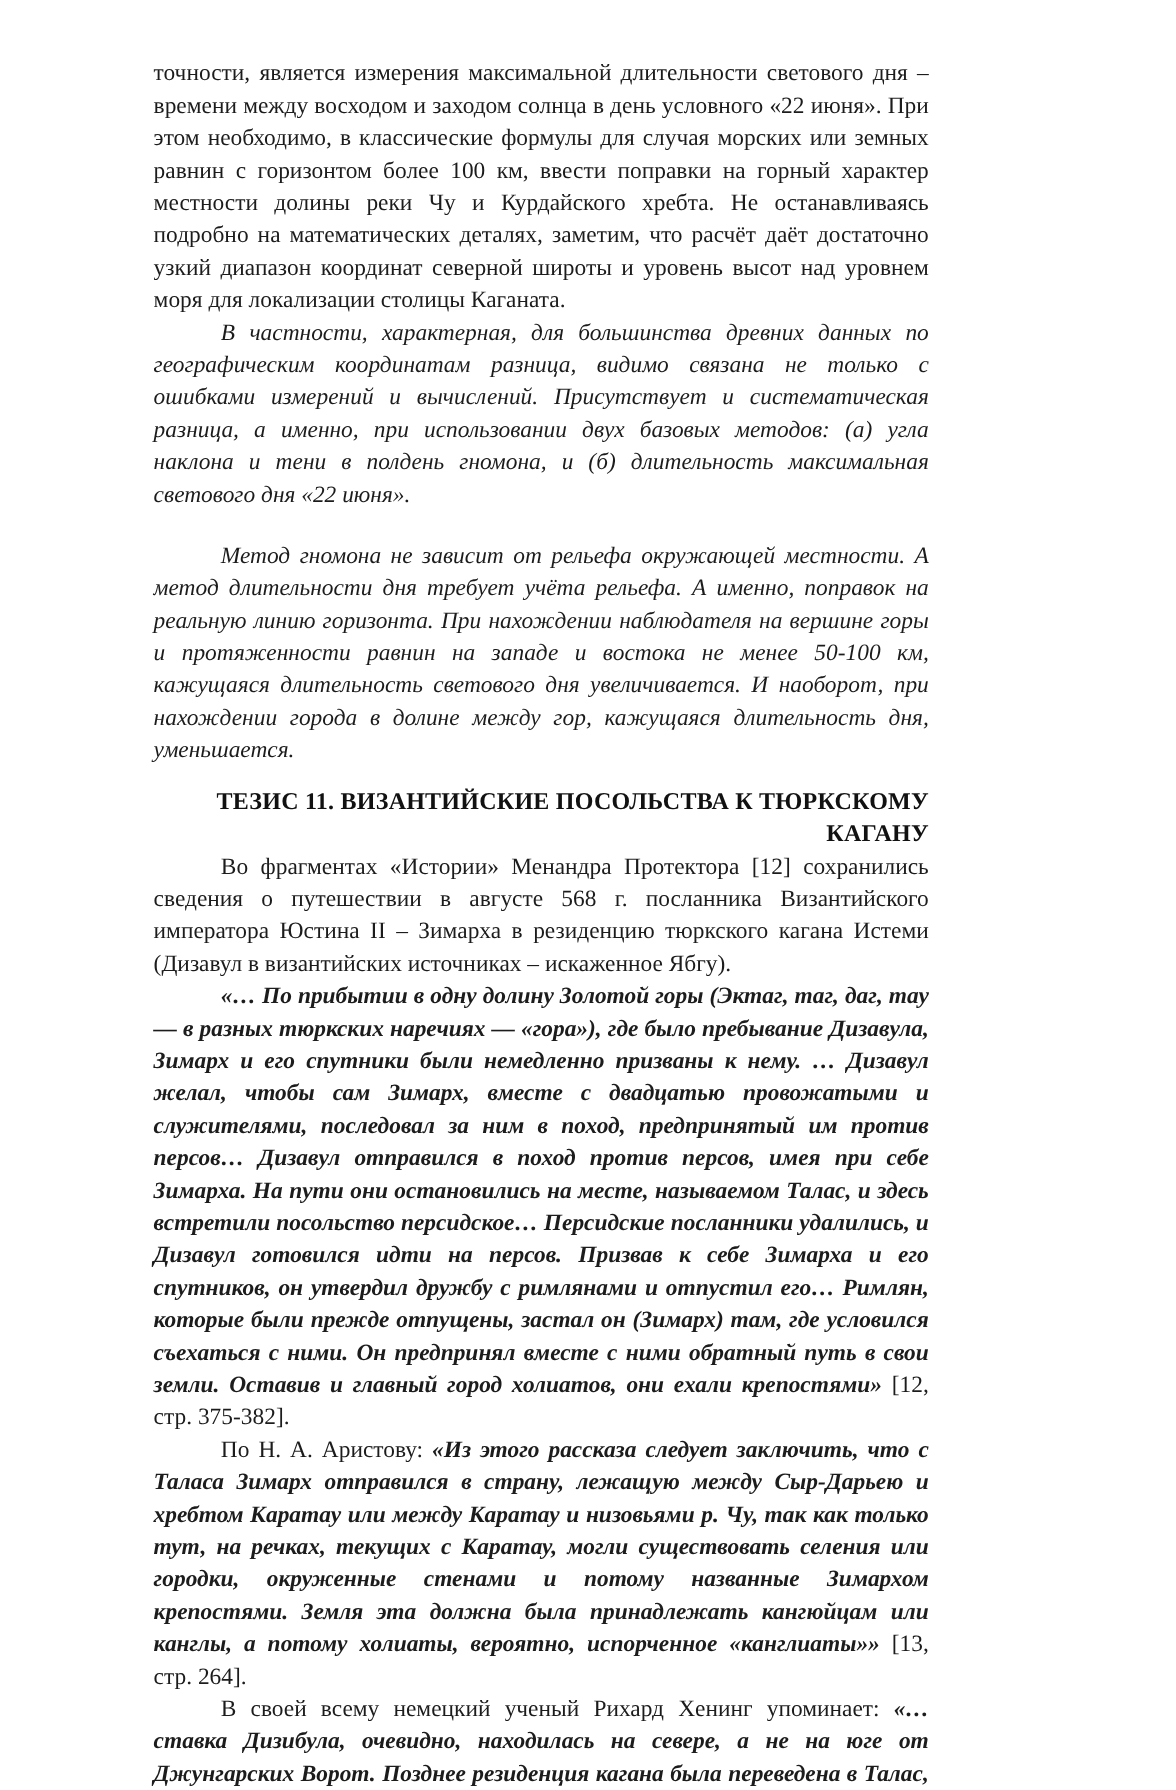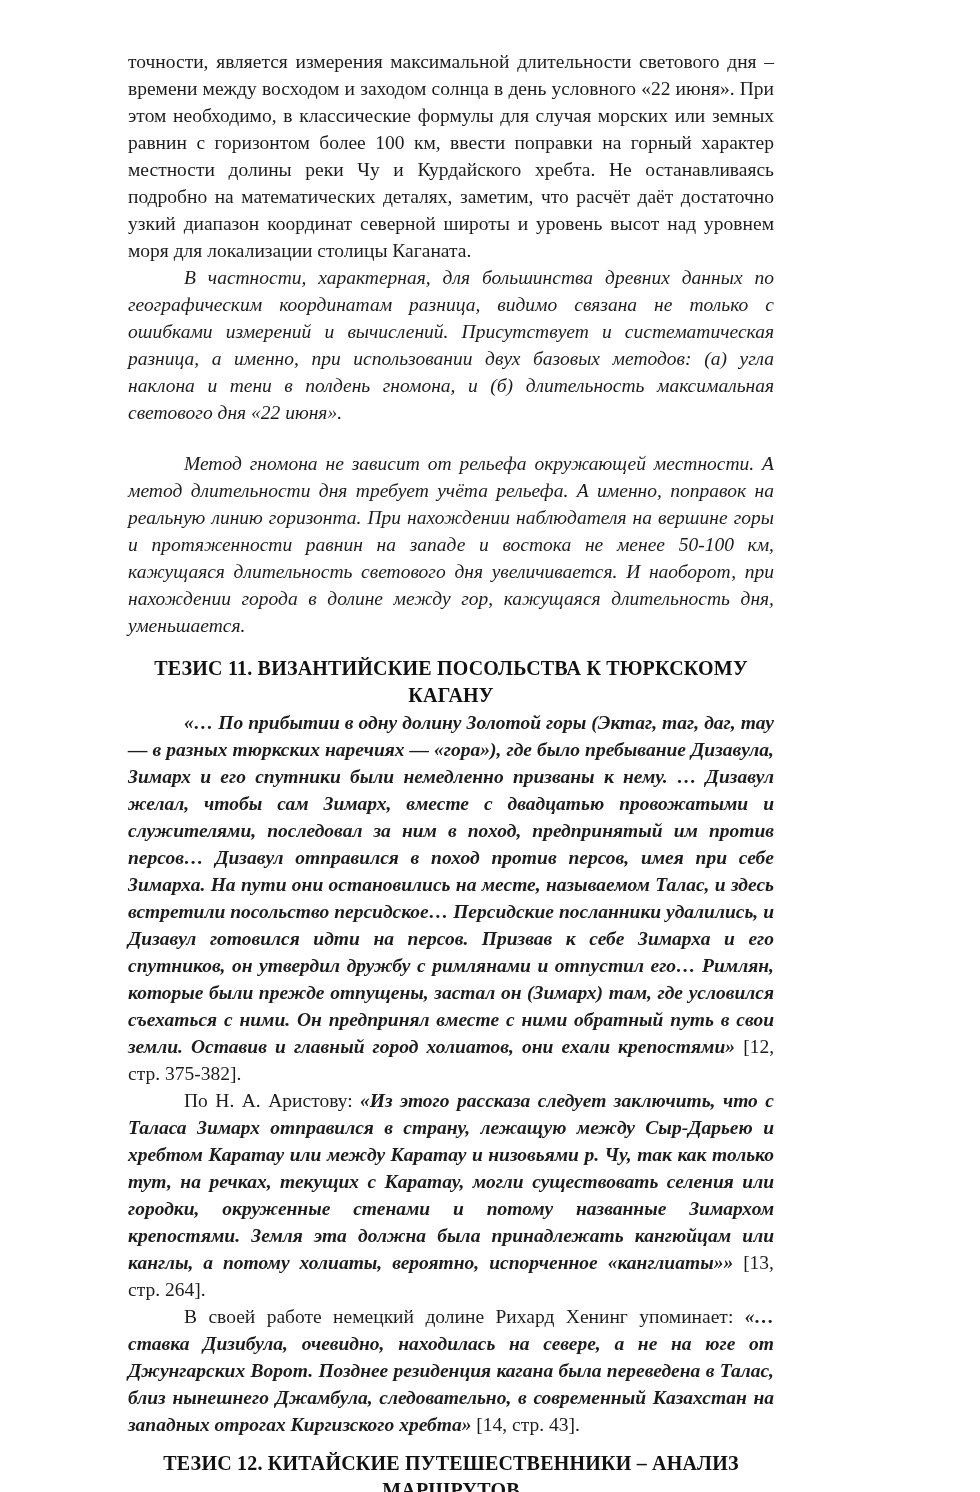--- a/index.html
+++ b/index.html
@@ -40,47 +40,48 @@
     font-style: italic;
   }
   .gap-before {
     margin-top: 24px;
   }
   h1 {
     margin: 16px 0 0 0;
     font-size: 20px;
     line-height: 27px;
     font-weight: bold;
-    text-align: center;
+    text-align: right;
     color: #111111;
     letter-spacing: 0.2px;
   }
   h1.big-gap {
     margin-top: 12px;
   }
 </style>
 </head>
 <body>
 
 <div class="page">
 
   <p class="no-indent">точности, является измерения максимальной длительности светового дня – времени между восходом и заходом солнца в день условного «22 июня». При этом необходимо, в классические формулы для случая морских или земных равнин с горизонтом более 100 км, ввести поправки на горный характер местности долины реки Чу и Курдайского хребта. Не останавливаясь подробно на математических деталях, заметим, что расчёт даёт достаточно узкий диапазон координат северной широты и уровень высот над уровнем моря для локализации столицы Каганата.</p>
 
   <p class="italic">В частности, характерная, для большинства древних данных по географическим координатам разница, видимо связана не только с ошибками измерений и вычислений. Присутствует и систематическая разница, а именно, при использовании двух базовых методов: (а) угла наклона и тени в полдень гномона, и (б) длительность максимальная светового дня «22 июня».</p>
 
   <p class="italic gap-before">Метод гномона не зависит от рельефа окружающей местности. А метод длительности дня требует учёта рельефа. А именно, поправок на реальную линию горизонта. При нахождении наблюдателя на вершине горы и протяженности равнин на западе и востока не менее 50-100 км, кажущаяся длительность светового дня увеличивается. И наоборот, при нахождении города в долине между гор, кажущаяся длительность дня, уменьшается.</p>
 
   <h1>ТЕЗИС 11. ВИЗАНТИЙСКИЕ ПОСОЛЬСТВА К ТЮРКСКОМУ КАГАНУ</h1>
 
+  <p>Во фрагментах «Истории» Менандра Протектора [12] сохранились сведения о путешествии в августе 568 г. посланника Византийского императора Юстина II – Зимарха в резиденцию тюркского кагана Истеми (Дизавул в византийских источниках – искаженное Ябгу).</p>
 
   <p><span class="bi">«… По прибытии в одну долину Золотой горы (Эктаг, таг, даг, тау — в разных тюркских наречиях — «гора»), где было пребывание Дизавула, Зимарх и его спутники были немедленно призваны к нему. … Дизавул желал, чтобы сам Зимарх, вместе с двадцатью провожатыми и служителями, последовал за ним в поход, предпринятый им против персов… Дизавул отправился в поход против персов, имея при себе Зимарха. На пути они остановились на месте, называемом Талас, и здесь встретили посольство персидское… Персидские посланники удалились, и Дизавул готовился идти на персов. Призвав к себе Зимарха и его спутников, он утвердил дружбу с римлянами и отпустил его… Римлян, которые были прежде отпущены, застал он (Зимарх) там, где условился съехаться с ними. Он предпринял вместе с ними обратный путь в свои земли. Оставив и главный город холиатов, они ехали крепостями»</span><span> [12, стр. 375-382].</span></p>
 
   <p><span>По Н. А. Аристову: </span><span class="bi">«Из этого рассказа следует заключить, что с Таласа Зимарх отправился в страну, лежащую между Сыр-Дарьею и хребтом Каратау или между Каратау и низовьями р. Чу, так как только тут, на речках, текущих с Каратау, могли существовать селения или городки, окруженные стенами и потому названные Зимархом крепостями. Земля эта должна была принадлежать кангюйцам или канглы, а потому холиаты, вероятно, испорченное «канглиаты»»</span><span> [13, стр. 264].</span></p>
 
 
-  <p><span>В своей работе немецкий долине Рихард Хенинг упоминает: </span><span class="bi">«…ставка Дизибула, очевидно, находилась на севере, а не на юге от Джунгарских Ворот. Позднее резиденция кагана была переведена в Талас, близ нынешнего Джамбула, следовательно, в современный Казахстан на западных отрогах Киргизского хребта»</span><span> [14, стр. 43].</span></p>
+  <p><span>В своей всему немецкий ученый Рихард Хенинг упоминает: </span><span class="bi">«…ставка Дизибула, очевидно, находилась на севере, а не на юге от Джунгарских Ворот. Позднее резиденция кагана была переведена в Талас, близ нынешнего Джамбула, следовательно, в современный Казахстан на западных отрогах Киргизского хребта»</span><span> [14, стр. 43].</span></p>
 
 
   <h1 class="big-gap">ТЕЗИС 12. КИТАЙСКИЕ ПУТЕШЕСТВЕННИКИ – АНАЛИЗ МАРШРУТОВ</h1>
 
   <p>Первые подробные доступны об исследуемом регионе стали доступны благодаря</p>
 
 </div>
 
 </body></html>

